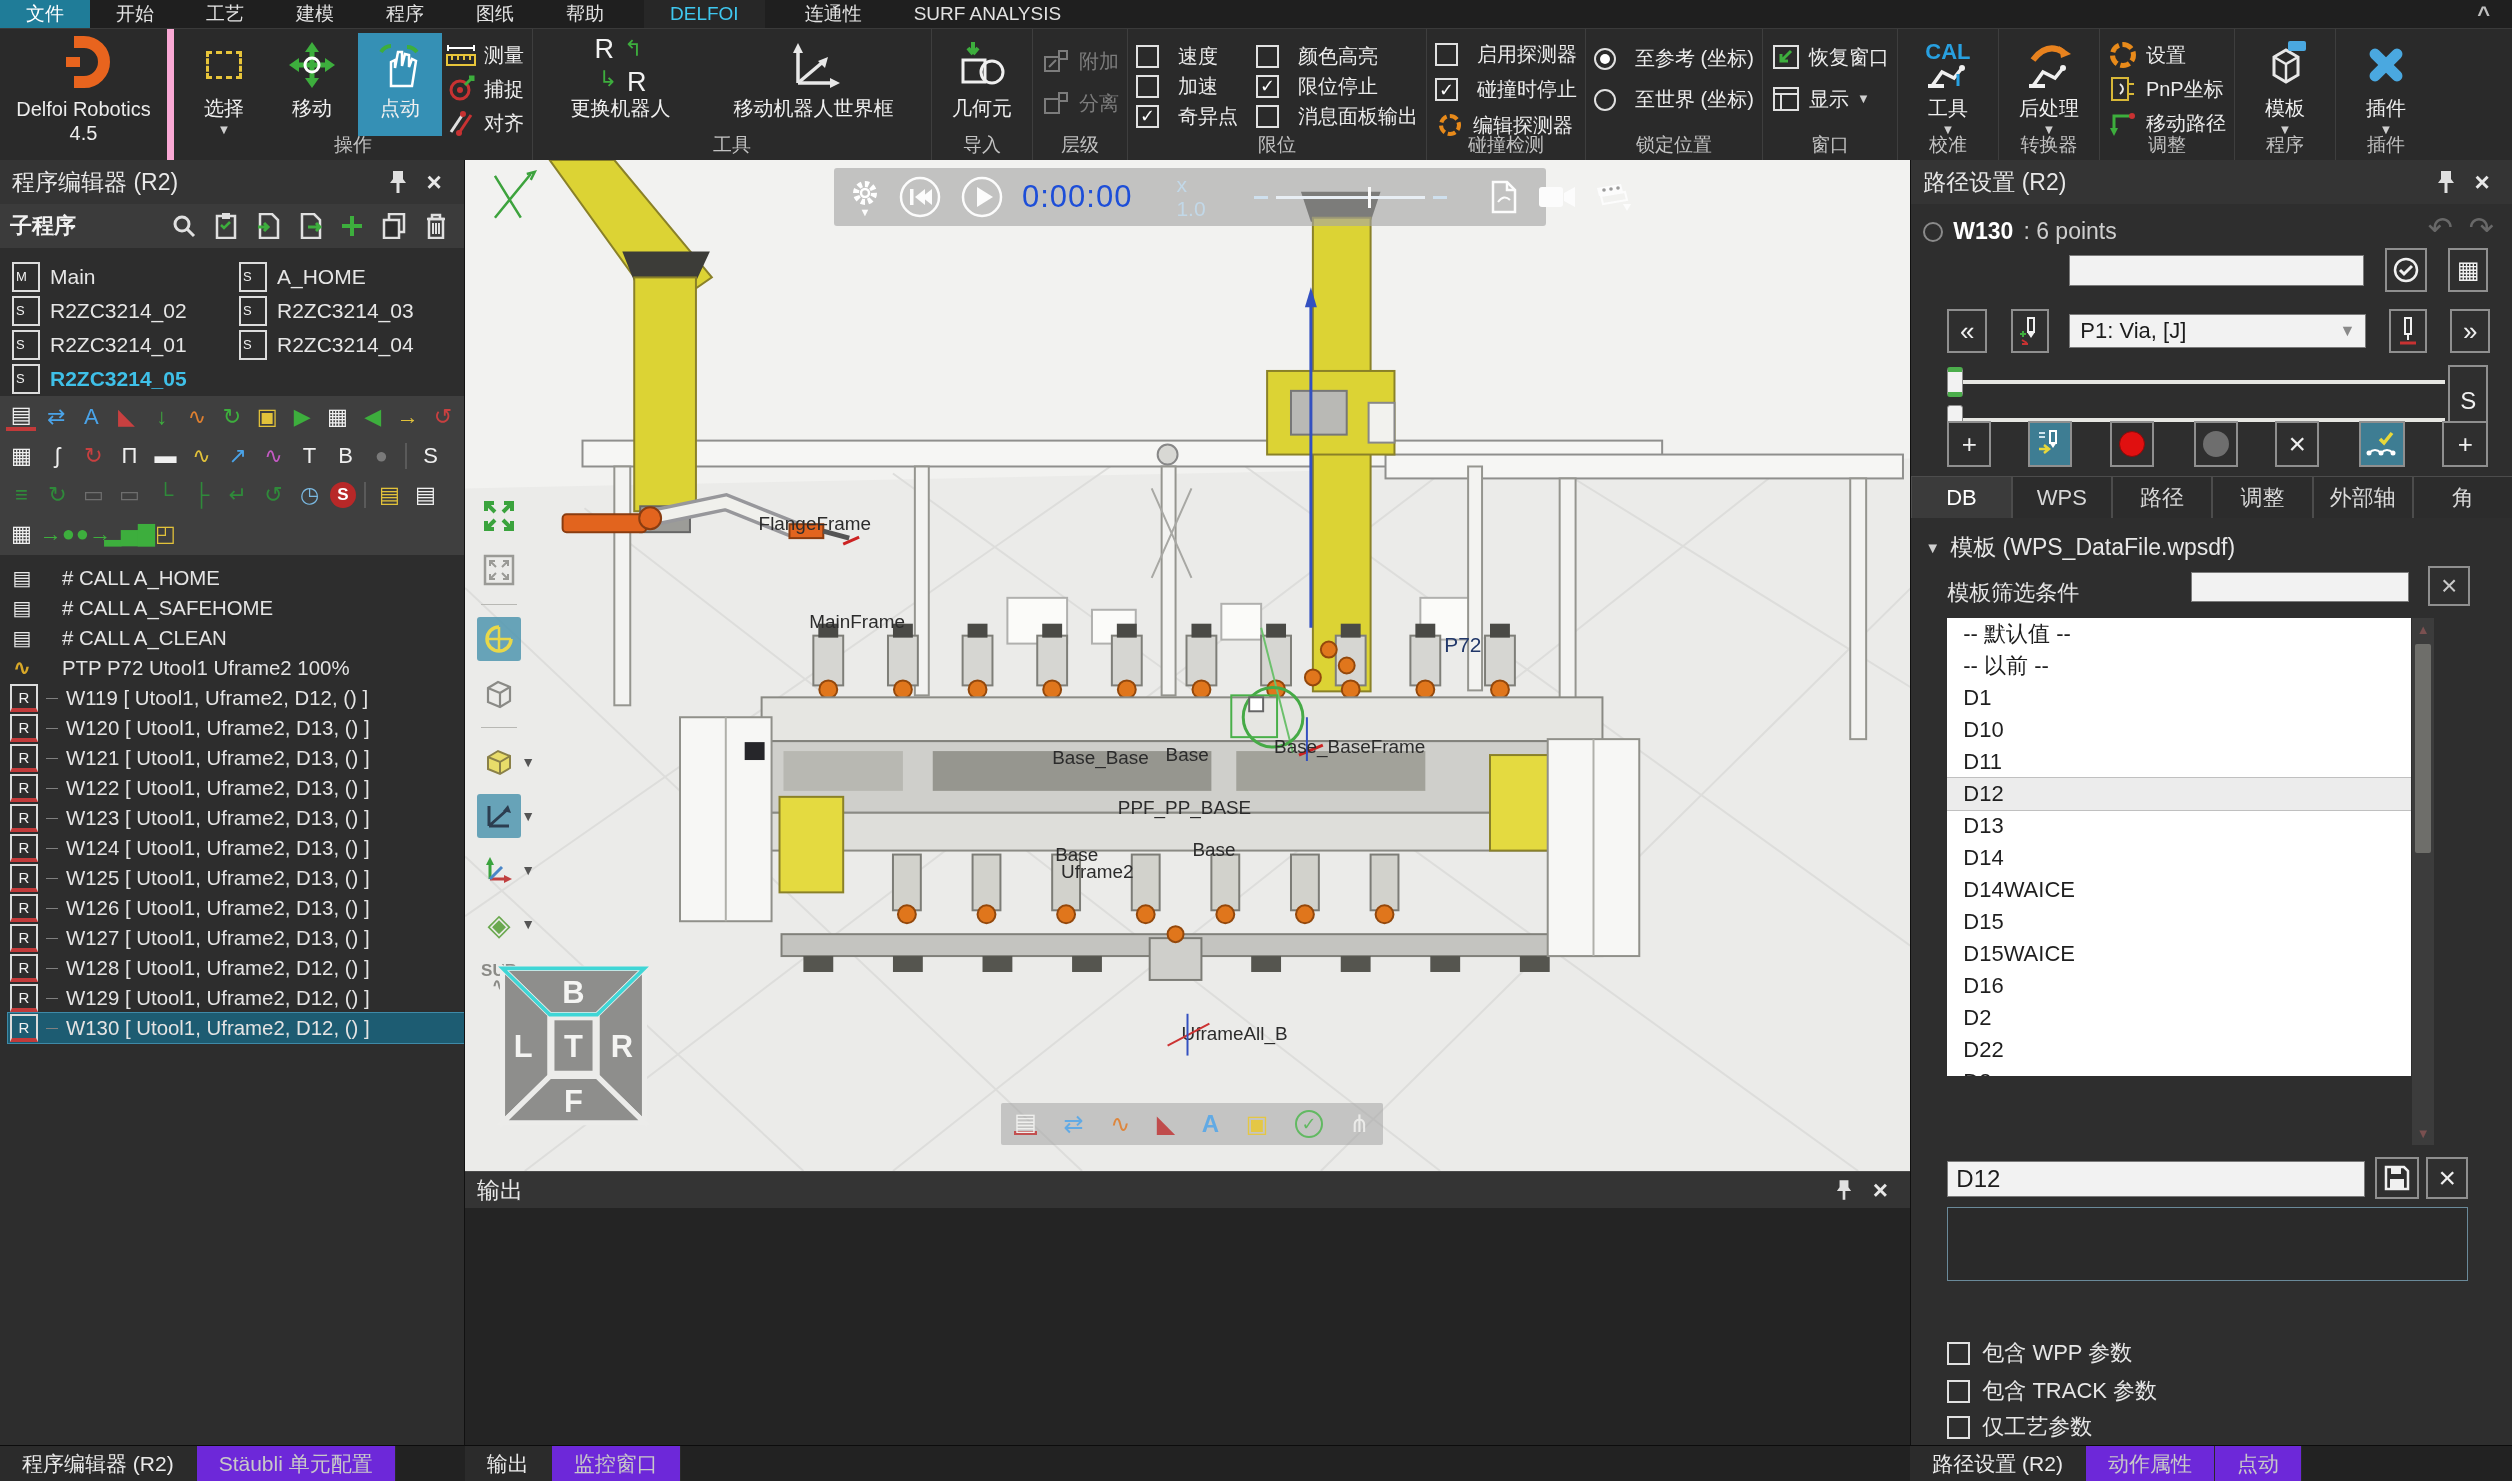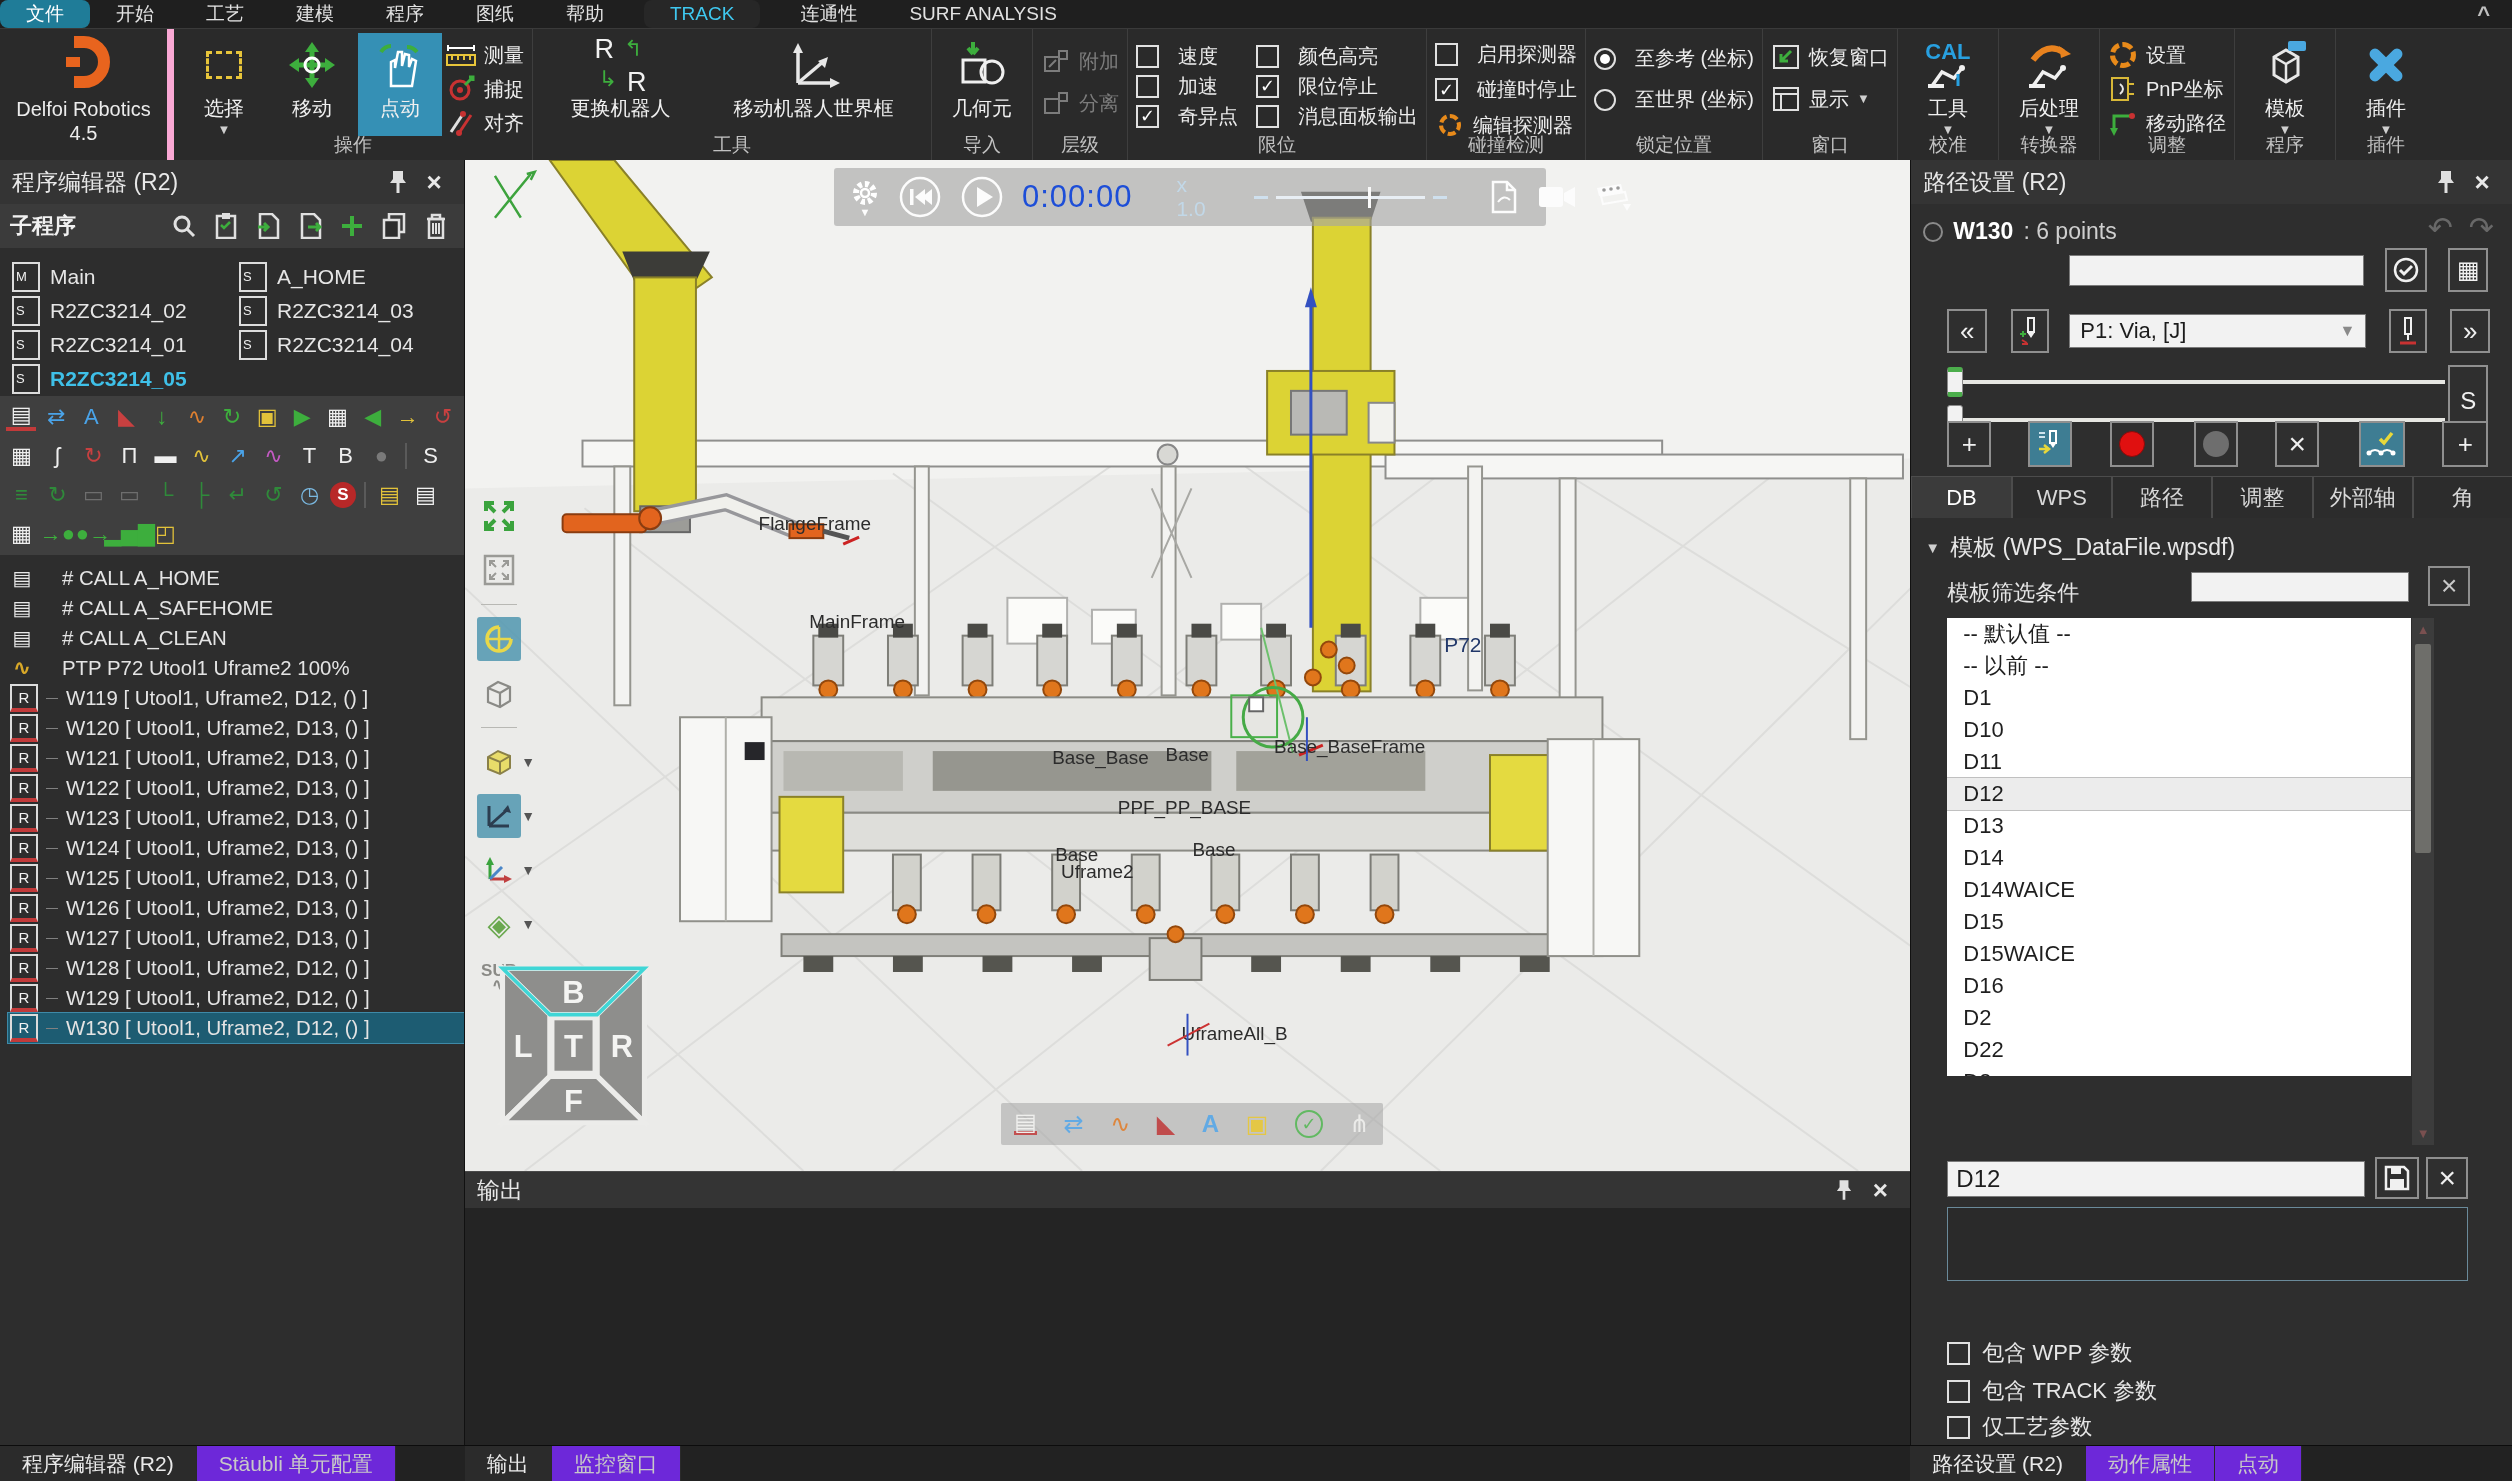--- a/index.html
+++ b/index.html
@@ -1,21 +1,21 @@
 <!DOCTYPE html>
 <html><head>
 <meta charset="utf-8">
 <style>
   * { margin:0; padding:0; box-sizing:border-box; font-family:"Liberation Sans","DejaVu Sans",sans-serif; }
   html,body { width:2512px; height:1482px; overflow:hidden; background:#262626; }
   .app { position:relative; width:2512px; height:1482px; display:flex; flex-direction:column; }
 
   
   .menubar { height:29px; background:#1f1f1f; display:flex; align-items:stretch; border-bottom:1px solid #3a3a3a; position:relative; }
-  .menu-item { color:#e2e2e2; font-size:19px; padding:0 26px; display:flex; align-items:center; cursor:default;border-radius:8px; }
+  .menu-item { color:#e2e2e2; font-size:19px; padding:0 26px; display:flex; align-items:center; cursor:default; }
   .menu-item.m-file { background:#1f7c98; color:#fff; }
   .menu-item.m-delfoi { color:#3fc8f0; background:#272727; margin-left:14px; margin-right:14px; }
   .menu-collapse { position:absolute; right:22px; top:2px; color:#bfbfbf; font-size:22px; font-weight:bold; }
 
   
   .ribbon { height:131px; background:#2a2a2a; display:flex; align-items:stretch; overflow:hidden; }
   .rgroup { position:relative; border-right:1px solid #3e3e3e; padding:4px 8px 22px 8px; display:flex; align-items:flex-start; gap:4px; flex:0 0 auto; }
   .glabel { position:absolute; bottom:2px; left:0; width:100%; text-align:center; color:#c2c2c2; font-size:19px; }
   .btn-big { width:84px; height:103px; display:flex; flex-direction:column; align-items:center; justify-content:flex-start; padding-top:6px; color:#f0f0f0; font-size:20px; gap:4px; }
   .btn-big.active { background:#3590b5; }
@@ -172,21 +172,21 @@
       <div class="menu-item">
         <span>程序</span>
       </div>
       <div class="menu-item">
         <span>图纸</span>
       </div>
       <div class="menu-item">
         <span>帮助</span>
       </div>
       <div class="menu-item m-delfoi">
-        <span>TRACK</span>
+        <span>DELFOI</span>
       </div>
       <div class="menu-item">
         <span>连通性</span>
       </div>
       <div class="menu-item">
         <span>SURF ANALYSIS</span>
       </div>
     </div>
   <div class="menu-collapse">^</div>
 

